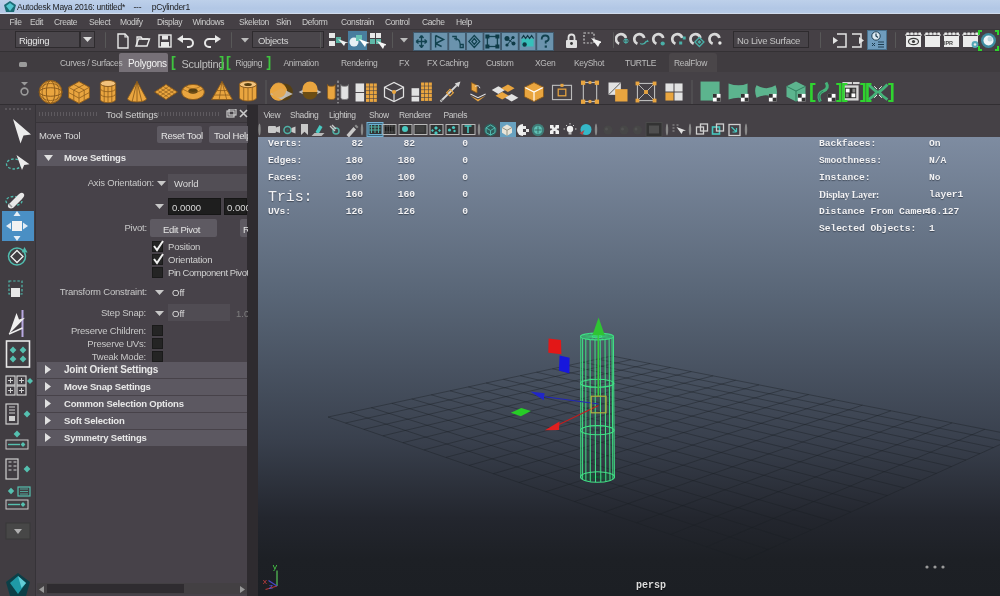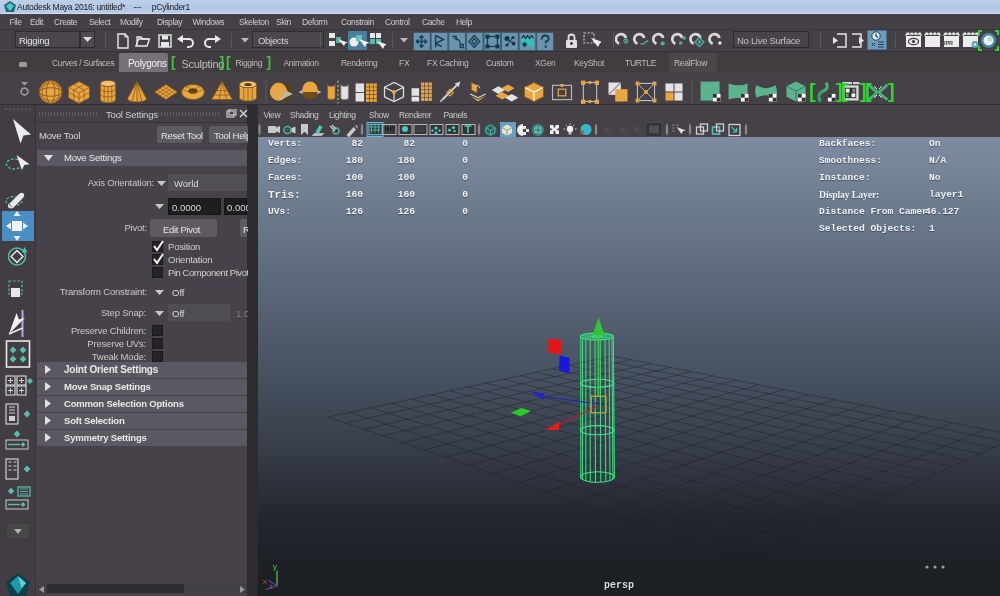--- a/index.html
+++ b/index.html
@@ -222,21 +222,21 @@
 <svg class="abs" style="left:978px;top:30px" width="21" height="21" viewBox="0 0 21 21">
     <path d="M4 1 H1 v4 M4 20 H1 v-4 M17 1 h3 v4 M17 20 h3 v-4" stroke="#2fd42f" stroke-width="2" fill="none"></path>
     <circle cx="10.5" cy="10.5" r="7.5" fill="#3d8ca0"></circle>
     <circle cx="10.5" cy="10.5" r="5" fill="#eef4f6"></circle>
     <circle cx="12" cy="9" r="2.5" fill="#bcd7de"></circle>
   </svg>
 <div class="abs" style="left:0;top:52px;width:1000px;height:20px;background:#403c40"></div>
 <div class="abs" style="left:19px;top:61.5px;width:8px;height:5px;background:#9a9a9a;border-radius:1.5px"></div>
 <div class="abs" style="left:119px;top:53px;width:49px;height:19px;background:#767077;border-radius:2px 2px 0 0"></div>
 <div class="abs" style="left:669px;top:53px;width:48px;height:19px;background:#4a4649;border-radius:3px 3px 0 0"></div>
-<div class="txt" style="left:52px;top:58px;font-size:8.5px;letter-spacing:-0.3px;color:#bdbdbd">Curves / Surfaces</div>
+<div class="txt" style="left:60px;top:58px;font-size:8.5px;letter-spacing:-0.3px;color:#bdbdbd">Curves / Surfaces</div>
 <div class="txt" style="left:128px;top:58px;font-size:10px;letter-spacing:-0.3px;color:#f2f2f2">Polygons</div>
 <div class="txt" style="left:181.5px;top:58px;font-size:11px;letter-spacing:-0.3px;color:#bdbdbd">Sculpting</div>
 <div class="txt" style="left:235.5px;top:58px;font-size:8.5px;letter-spacing:-0.3px;color:#bdbdbd">Rigging</div>
 <div class="txt" style="left:283.5px;top:58px;font-size:8.5px;letter-spacing:-0.3px;color:#bdbdbd">Animation</div>
 <div class="txt" style="left:341px;top:58px;font-size:8.5px;letter-spacing:-0.3px;color:#bdbdbd">Rendering</div>
 <div class="txt" style="left:399px;top:58px;font-size:8.5px;letter-spacing:-0.3px;color:#bdbdbd">FX</div>
 <div class="txt" style="left:427px;top:58px;font-size:8.5px;letter-spacing:-0.3px;color:#bdbdbd">FX Caching</div>
 <div class="txt" style="left:486px;top:58px;font-size:8.5px;letter-spacing:-0.3px;color:#bdbdbd">Custom</div>
 <div class="txt" style="left:535px;top:58px;font-size:8.5px;letter-spacing:-0.3px;color:#bdbdbd">XGen</div>
 <div class="txt" style="left:574px;top:58px;font-size:8.5px;letter-spacing:-0.3px;color:#bdbdbd">KeyShot</div>
@@ -550,21 +550,21 @@
   </svg>
 <div class="txt" style="left:39px;top:130px;font-size:9.5px;letter-spacing:-0.2px;color:#d8d8d8">Move Tool</div>
 <div class="abs" style="left:157px;top:126px;width:45px;height:17px;background:#5e5a62;border-radius:2px"></div>
 <div class="txt" style="left:161px;top:130px;font-size:9.5px;letter-spacing:-0.3px;color:#e4e4e4">Reset Tool</div>
 <div class="abs" style="left:209px;top:126px;width:44px;height:17px;background:#5e5a62;border-radius:2px"></div>
 <div class="txt" style="left:214px;top:130px;font-size:9.5px;letter-spacing:-0.3px;color:#e4e4e4">Tool Help</div>
 <div class="abs" style="left:37px;top:150px;width:210px;height:16px;background:#5c5861"></div>
 <svg class="abs" style="left:44px;top:155px" width="9" height="7">
     <polygon points="0,0 9,0 4.5,6" fill="#e0e0e0"></polygon>
   </svg>
-<div class="txt" style="left:64px;top:152px;font-size:9.5px;letter-spacing:-0.2px;font-weight:normal;color:#e8e8e8">Move Settings</div>
+<div class="txt" style="left:64px;top:152px;font-size:9.5px;letter-spacing:-0.2px;font-weight:bold;color:#e8e8e8">Move Settings</div>
 <div class="txt" style="left:4px;width:150px;text-align:right;top:177px;font-size:9.5px;letter-spacing:-0.2px;color:#c8c8c8">Axis Orientation:</div>
 <svg class="abs" style="left:157px;top:181px" width="9" height="6">
     <polygon points="0,0 9,0 4.5,5" fill="#c8c8c8"></polygon>
   </svg>
 <div class="abs" style="left:168px;top:174px;width:79px;height:17px;background:#524e55"></div>
 <div class="txt" style="left:174px;top:178px;font-size:9.5px;color:#dcdcdc">World</div>
 <svg class="abs" style="left:155px;top:204px" width="9" height="6">
     <polygon points="0,0 9,0 4.5,5" fill="#c8c8c8"></polygon>
   </svg>
 <div class="abs" style="left:168px;top:198px;width:53px;height:17px;background:#1e1e1e;border:1px solid #161616"></div>
@@ -905,33 +905,33 @@
 <div class="txt" style="left:355px;top:138px;width:60px;text-align:right;font-family:Liberation Mono,monospace;font-weight:bold;font-size:9.7px;letter-spacing:-0.1px;color:#f2f2f4;text-shadow:0 1px 1px rgba(20,25,35,.5)">82</div>
 <div class="txt" style="left:420px;top:138px;width:48px;text-align:right;font-family:Liberation Mono,monospace;font-weight:bold;font-size:9.7px;letter-spacing:-0.1px;color:#f2f2f4;text-shadow:0 1px 1px rgba(20,25,35,.5)">0</div>
 <div class="txt" style="left:268px;top:155px;font-family:Liberation Mono,monospace;font-weight:bold;font-size:9.7px;letter-spacing:-0.1px;color:#f2f2f4;text-shadow:0 1px 1px rgba(20,25,35,.5)">Edges:</div>
 <div class="txt" style="left:300px;top:155px;width:63px;text-align:right;font-family:Liberation Mono,monospace;font-weight:bold;font-size:9.7px;letter-spacing:-0.1px;color:#f2f2f4;text-shadow:0 1px 1px rgba(20,25,35,.5)">180</div>
 <div class="txt" style="left:355px;top:155px;width:60px;text-align:right;font-family:Liberation Mono,monospace;font-weight:bold;font-size:9.7px;letter-spacing:-0.1px;color:#f2f2f4;text-shadow:0 1px 1px rgba(20,25,35,.5)">180</div>
 <div class="txt" style="left:420px;top:155px;width:48px;text-align:right;font-family:Liberation Mono,monospace;font-weight:bold;font-size:9.7px;letter-spacing:-0.1px;color:#f2f2f4;text-shadow:0 1px 1px rgba(20,25,35,.5)">0</div>
 <div class="txt" style="left:268px;top:172px;font-family:Liberation Mono,monospace;font-weight:bold;font-size:9.7px;letter-spacing:-0.1px;color:#f2f2f4;text-shadow:0 1px 1px rgba(20,25,35,.5)">Faces:</div>
 <div class="txt" style="left:300px;top:172px;width:63px;text-align:right;font-family:Liberation Mono,monospace;font-weight:bold;font-size:9.7px;letter-spacing:-0.1px;color:#f2f2f4;text-shadow:0 1px 1px rgba(20,25,35,.5)">100</div>
 <div class="txt" style="left:355px;top:172px;width:60px;text-align:right;font-family:Liberation Mono,monospace;font-weight:bold;font-size:9.7px;letter-spacing:-0.1px;color:#f2f2f4;text-shadow:0 1px 1px rgba(20,25,35,.5)">100</div>
 <div class="txt" style="left:420px;top:172px;width:48px;text-align:right;font-family:Liberation Mono,monospace;font-weight:bold;font-size:9.7px;letter-spacing:-0.1px;color:#f2f2f4;text-shadow:0 1px 1px rgba(20,25,35,.5)">0</div>
-<div class="txt" style="left:268px;top:189px;font-family:Liberation Mono,monospace;font-weight:bold;font-size:11px;letter-spacing:-0.1px;color:#f2f2f4;text-shadow:0 1px 1px rgba(20,25,35,.5)">Tris:</div>
+<div class="txt" style="left:268px;top:189px;font-family:Liberation Mono,monospace;font-weight:normal;font-size:15px;letter-spacing:-0.1px;color:#f2f2f4;text-shadow:0 1px 1px rgba(20,25,35,.5)">Tris:</div>
 <div class="txt" style="left:300px;top:189px;width:63px;text-align:right;font-family:Liberation Mono,monospace;font-weight:bold;font-size:9.7px;letter-spacing:-0.1px;color:#f2f2f4;text-shadow:0 1px 1px rgba(20,25,35,.5)">160</div>
 <div class="txt" style="left:355px;top:189px;width:60px;text-align:right;font-family:Liberation Mono,monospace;font-weight:bold;font-size:9.7px;letter-spacing:-0.1px;color:#f2f2f4;text-shadow:0 1px 1px rgba(20,25,35,.5)">160</div>
 <div class="txt" style="left:420px;top:189px;width:48px;text-align:right;font-family:Liberation Mono,monospace;font-weight:bold;font-size:9.7px;letter-spacing:-0.1px;color:#f2f2f4;text-shadow:0 1px 1px rgba(20,25,35,.5)">0</div>
 <div class="txt" style="left:268px;top:206px;font-family:Liberation Mono,monospace;font-weight:bold;font-size:9.7px;letter-spacing:-0.1px;color:#f2f2f4;text-shadow:0 1px 1px rgba(20,25,35,.5)">UVs:</div>
 <div class="txt" style="left:300px;top:206px;width:63px;text-align:right;font-family:Liberation Mono,monospace;font-weight:bold;font-size:9.7px;letter-spacing:-0.1px;color:#f2f2f4;text-shadow:0 1px 1px rgba(20,25,35,.5)">126</div>
 <div class="txt" style="left:355px;top:206px;width:60px;text-align:right;font-family:Liberation Mono,monospace;font-weight:bold;font-size:9.7px;letter-spacing:-0.1px;color:#f2f2f4;text-shadow:0 1px 1px rgba(20,25,35,.5)">126</div>
 <div class="txt" style="left:420px;top:206px;width:48px;text-align:right;font-family:Liberation Mono,monospace;font-weight:bold;font-size:9.7px;letter-spacing:-0.1px;color:#f2f2f4;text-shadow:0 1px 1px rgba(20,25,35,.5)">0</div>
 <div class="txt" style="left:819px;top:138px;max-width:110px;overflow:hidden;font-family:Liberation Mono,monospace;font-weight:bold;font-size:9.7px;letter-spacing:-0.1px;color:#f2f2f4;text-shadow:0 1px 1px rgba(20,25,35,.5)">Backfaces:</div>
 <div class="txt" style="left:929px;top:138px;font-family:Liberation Mono,monospace;font-weight:bold;font-size:9.7px;letter-spacing:-0.1px;color:#f2f2f4;text-shadow:0 1px 1px rgba(20,25,35,.5)">On</div>
 <div class="txt" style="left:819px;top:155px;max-width:110px;overflow:hidden;font-family:Liberation Mono,monospace;font-weight:bold;font-size:9.7px;letter-spacing:-0.1px;color:#f2f2f4;text-shadow:0 1px 1px rgba(20,25,35,.5)">Smoothness:</div>
 <div class="txt" style="left:929px;top:155px;font-family:Liberation Mono,monospace;font-weight:bold;font-size:9.7px;letter-spacing:-0.1px;color:#f2f2f4;text-shadow:0 1px 1px rgba(20,25,35,.5)">N/A</div>
 <div class="txt" style="left:819px;top:172px;max-width:110px;overflow:hidden;font-family:Liberation Mono,monospace;font-weight:bold;font-size:9.7px;letter-spacing:-0.1px;color:#f2f2f4;text-shadow:0 1px 1px rgba(20,25,35,.5)">Instance:</div>
 <div class="txt" style="left:929px;top:172px;font-family:Liberation Mono,monospace;font-weight:bold;font-size:9.7px;letter-spacing:-0.1px;color:#f2f2f4;text-shadow:0 1px 1px rgba(20,25,35,.5)">No</div>
 <div class="txt" style="left:819px;top:189px;max-width:110px;overflow:hidden;font-family:Liberation Serif, serif;font-weight:bold;font-size:9.7px;letter-spacing:-0.1px;color:#f2f2f4;text-shadow:0 1px 1px rgba(20,25,35,.5)">Display Layer:</div>
 <div class="txt" style="left:929px;top:189px;font-family:Liberation Mono,monospace;font-weight:bold;font-size:9.7px;letter-spacing:-0.1px;color:#f2f2f4;text-shadow:0 1px 1px rgba(20,25,35,.5)">layer1</div>
 <div class="txt" style="left:819px;top:206px;max-width:110px;overflow:hidden;font-family:Liberation Mono,monospace;font-weight:bold;font-size:9.7px;letter-spacing:-0.1px;color:#f2f2f4;text-shadow:0 1px 1px rgba(20,25,35,.5)">Distance From Camera:</div>
 <div class="txt" style="left:925px;top:206px;font-family:Liberation Mono,monospace;font-weight:bold;font-size:9.7px;letter-spacing:-0.1px;color:#f2f2f4;text-shadow:0 1px 1px rgba(20,25,35,.5)">46.127</div>
 <div class="txt" style="left:819px;top:223px;max-width:110px;overflow:hidden;font-family:Liberation Mono,monospace;font-weight:bold;font-size:9.7px;letter-spacing:-0.1px;color:#f2f2f4;text-shadow:0 1px 1px rgba(20,25,35,.5)">Selected Objects:</div>
 <div class="txt" style="left:929px;top:223px;font-family:Liberation Mono,monospace;font-weight:bold;font-size:9.7px;letter-spacing:-0.1px;color:#f2f2f4;text-shadow:0 1px 1px rgba(20,25,35,.5)">1</div>
-<div class="txt" style="left:604px;top:580px;font-family:Liberation Mono,monospace;font-weight:bold;font-size:10px;color:#dcdcdc;text-shadow:0 1px 1px rgba(0,0,0,.5)">persp</div>
+<div class="txt" style="left:636px;top:580px;font-family:Liberation Mono,monospace;font-weight:bold;font-size:10px;color:#dcdcdc;text-shadow:0 1px 1px rgba(0,0,0,.5)">persp</div>
 <div class="abs" style="left:248px;top:105px;width:10px;height:491px;background:#2e2b2f"></div>
 </body></html>

